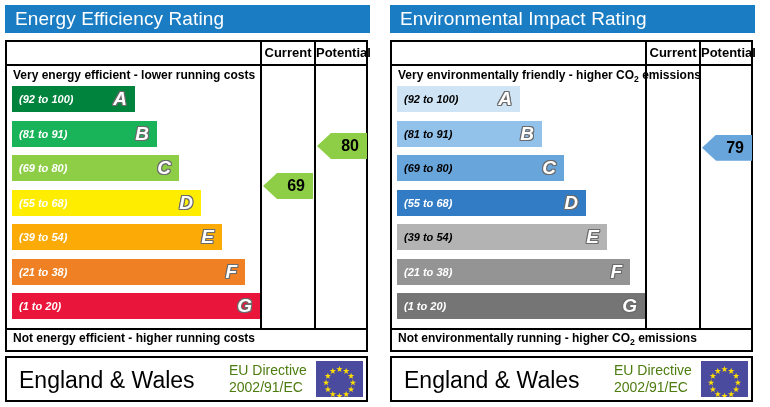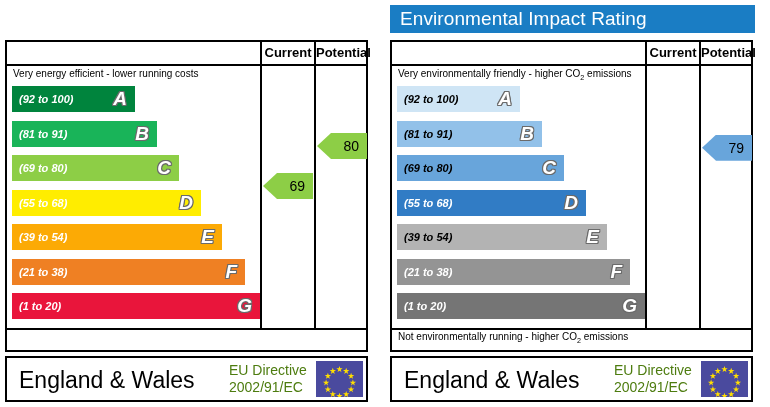--- a/index.html
+++ b/index.html
@@ -46,21 +46,21 @@
     position:absolute;top:2px;height:18px;
     font-size:13px;font-weight:bold;color:#000;
     text-align:center;line-height:18px;
   }
   .hdr-cell.cur{left:255px;width:52px;}
   .hdr-cell.pot{left:309px;width:52px;}
 
   
   .cap{
     position:absolute;left:6px;
-    font-size:10px;font-weight:normal;color:#000;
+    font-size:12px;font-weight:bold;color:#000;
     white-space:nowrap;
     text-align:center;
   }
   .cap.top{top:26px;}
   .cap.bot{top:289px;}
   .cap-rule{position:absolute;left:0;top:286px;width:359px;height:2px;background:#000;}
 
   
   .bars{position:absolute;left:0;top:42px;width:253px;height:244px;}
   .bar{
@@ -85,21 +85,21 @@
        1px -1px 0 #6b6b6b, -1px 1px 0 #6b6b6b;
   }
 
   
   .arrow{
     position:absolute;height:26px;
     display:flex;align-items:center;justify-content:flex-end;
     padding-right:8px;
     box-sizing:border-box;
     clip-path:polygon(14px 0, 100% 0, 100% 100%, 14px 100%, 0 50%);
-    font-size:14px;font-weight:normal;color:#000;padding-left:18px;
+    font-size:16px;font-weight:bold;color:#000;padding-left:18px;
   }
   .arrow.cur{left:256px;width:50px;}
   .arrow.pot{left:310px;width:50px;}
 
   
   .footer{
     position:absolute;left:0;top:356px;width:363px;height:46px;
     border:2px solid #000;box-sizing:border-box;background:#fff;
   }
   .footer-title{
@@ -117,20 +117,23 @@
 
   .sub{font-size:0.72em;vertical-align:sub;}
 </style>
 </head>
 <body>
 
 <div class="page">
 
   <div class="panel left">
 
+    <div class="banner">
+      <div class="banner-text">Energy Efficiency Rating</div>
+    </div>
 
     <div class="table">
 
       <div class="hdr-row">
         <div class="hdr-cell cur">Current</div>
         <div class="hdr-cell pot">Potential</div>
       </div>
       <div class="hdr-rule"></div>
 
       <div class="cap top">Very energy efficient - lower running costs</div>
@@ -166,20 +169,21 @@
         </div>
       </div>
 
       <div class="arrow cur" id="e-arrow-cur" style="top: 131px; background: rgb(141, 206, 70);">69</div>
       <div class="arrow pot" id="e-arrow-pot" style="top: 91px; background: rgb(141, 206, 70);">80</div>
 
       <div class="vline c1"></div>
       <div class="vline c2"></div>
 
       <div class="cap-rule"></div>
+      <div class="cap bot">Not energy efficient - higher running costs</div>
     </div>
 
     <div class="footer">
       <div class="footer-title">England &amp; Wales</div>
       <div class="footer-dir">
         <div>EU Directive</div>
         <div>2002/91/EC</div>
       </div>
       <div class="eu-flag">
         <svg width="47" height="36" viewBox="0 0 47 36" aria-hidden="true">

